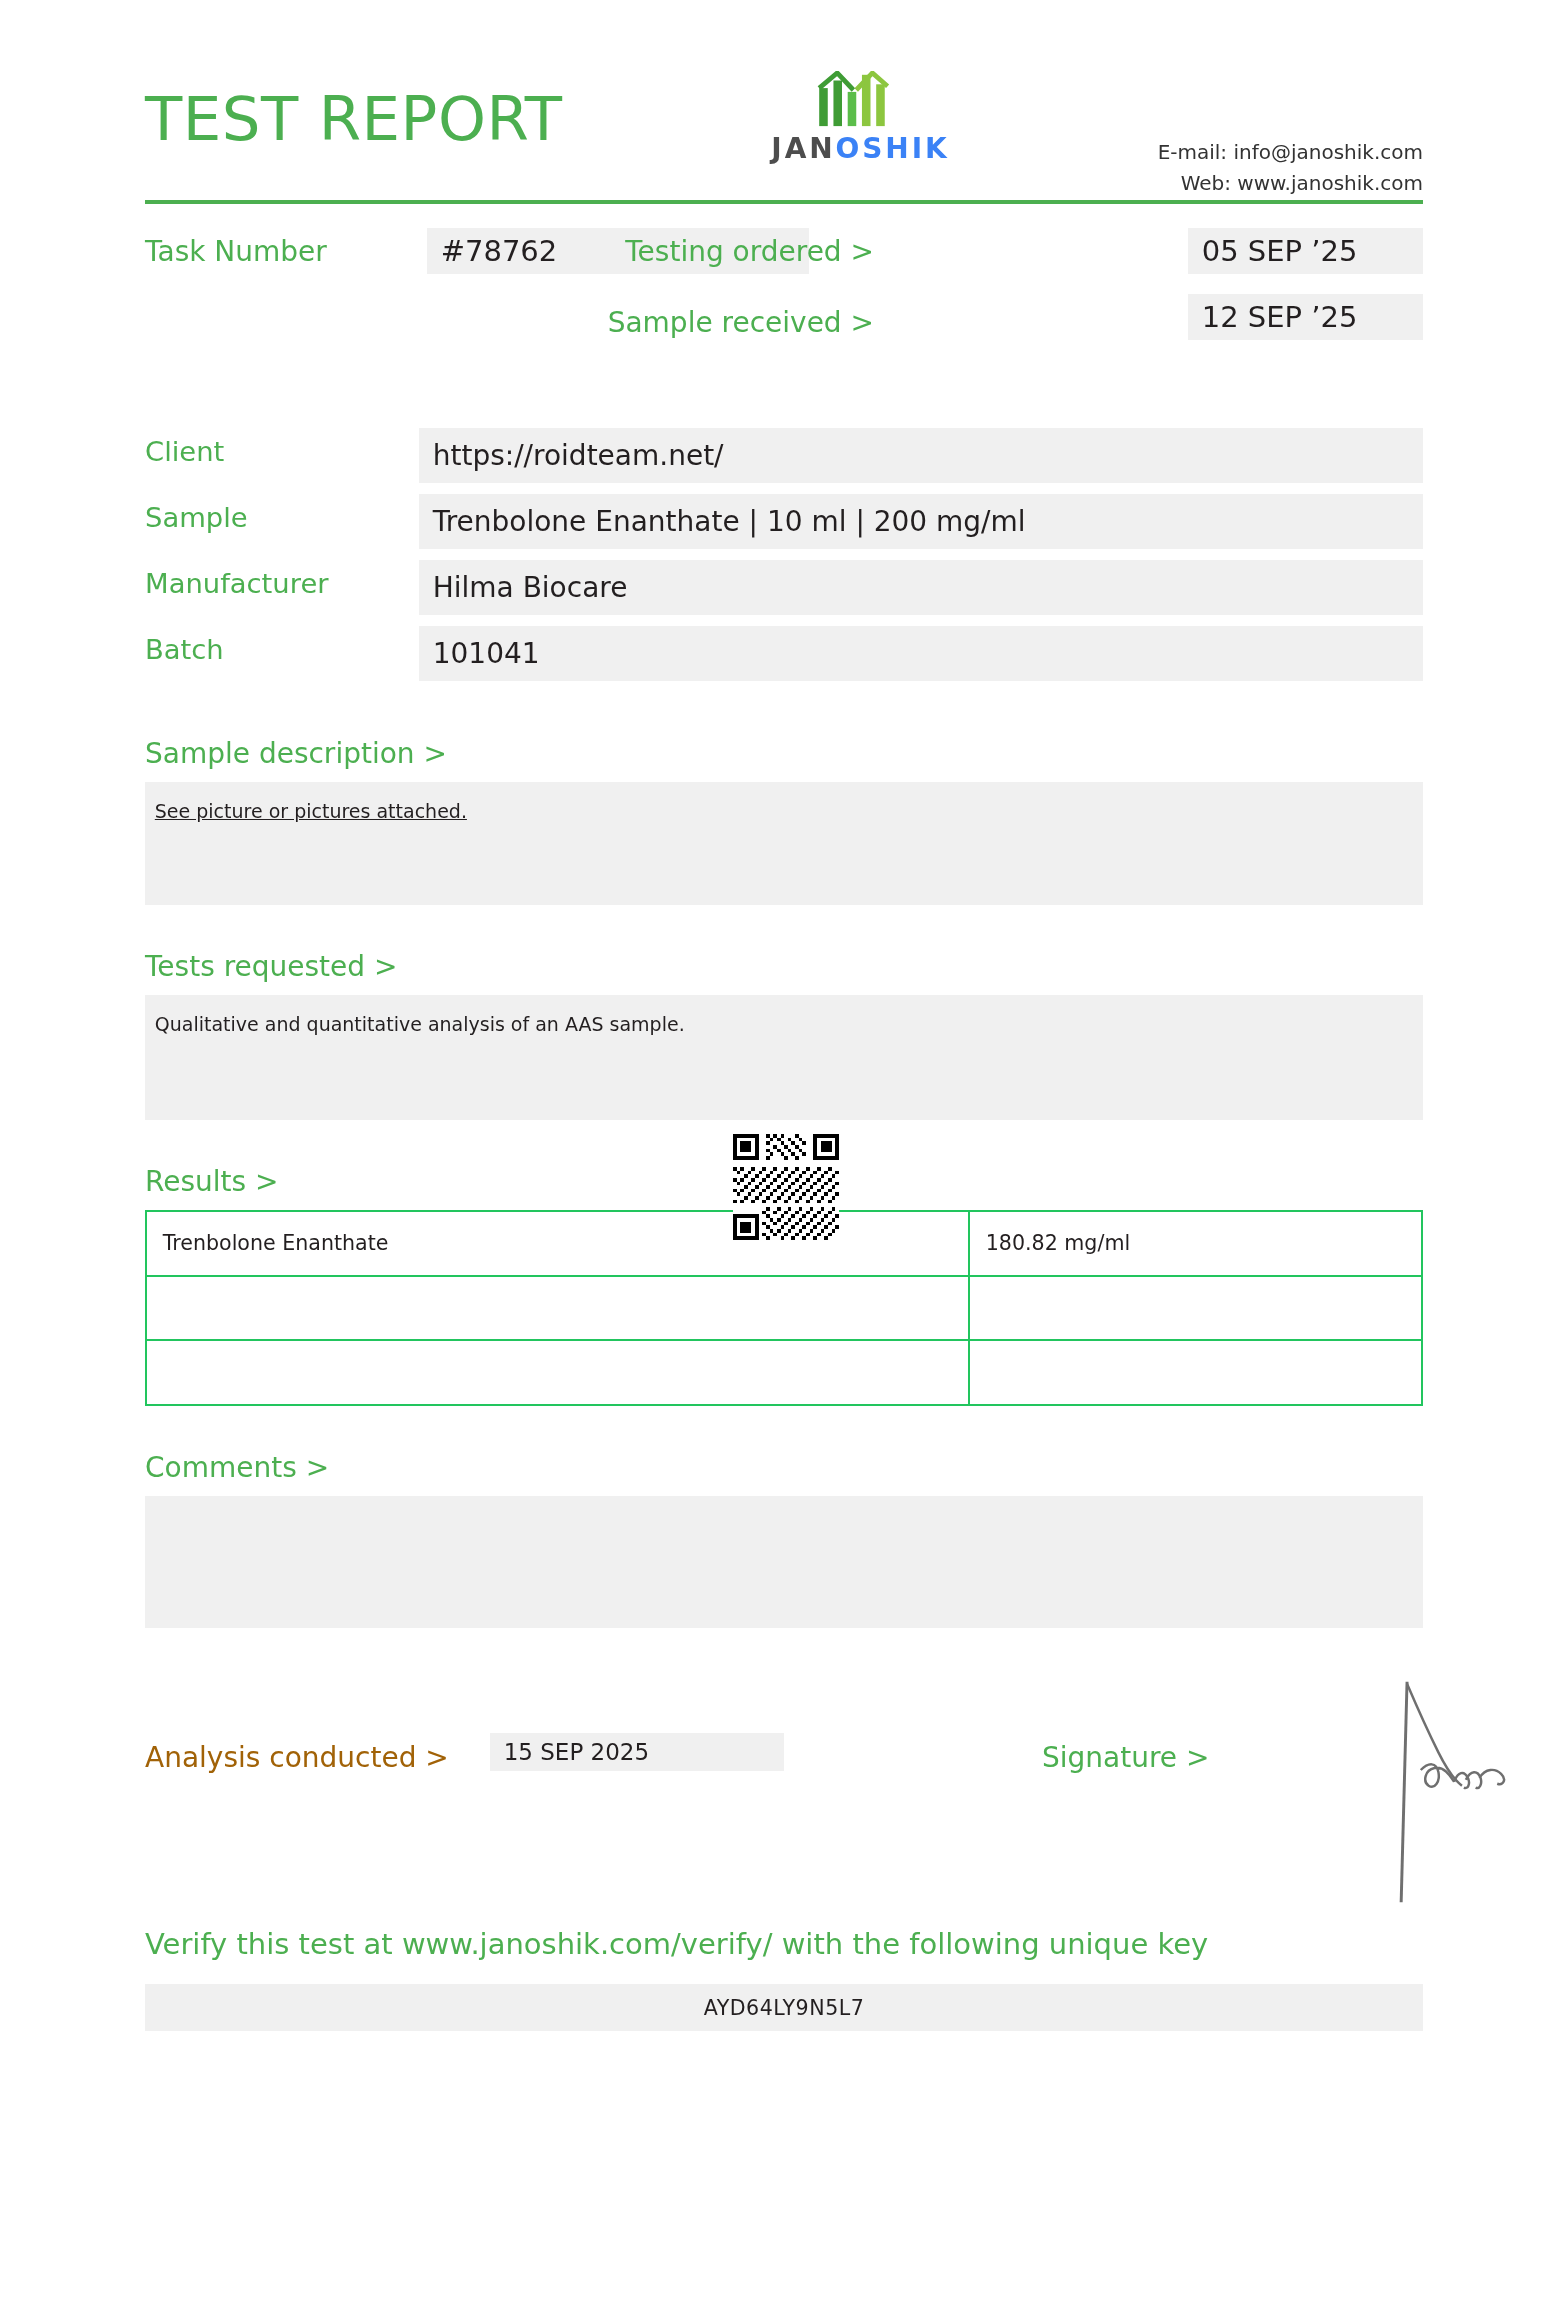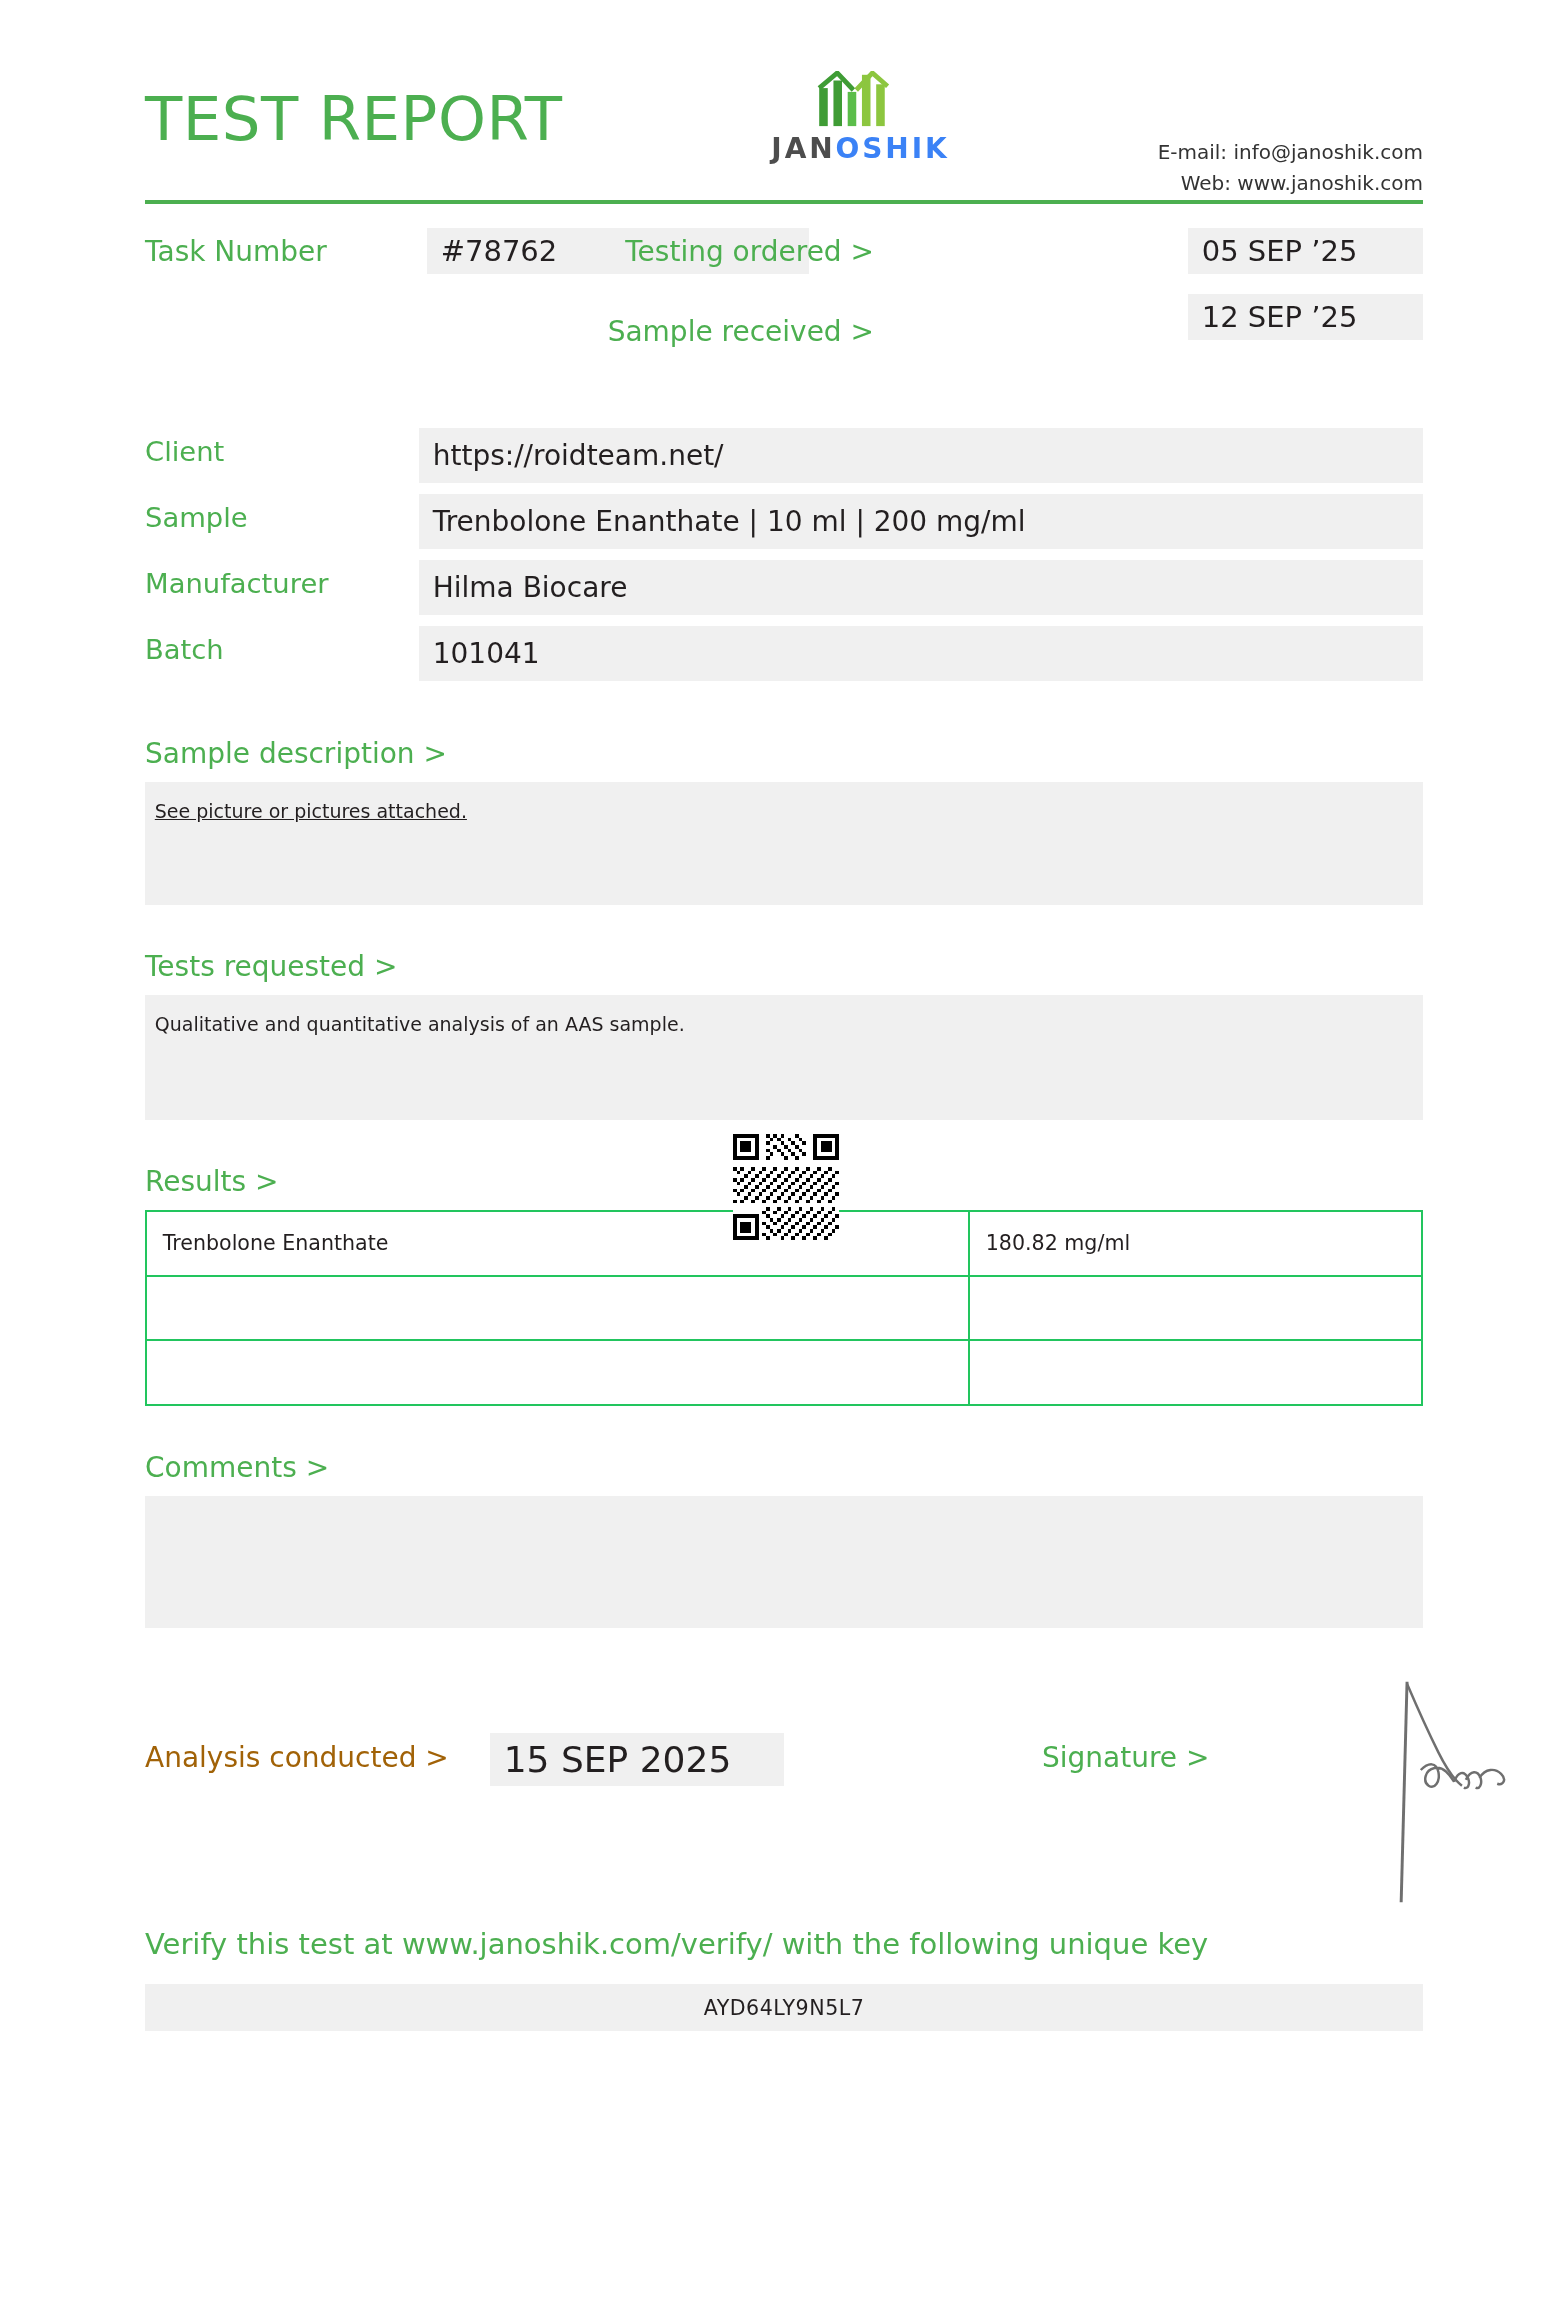--- a/index.html
+++ b/index.html
@@ -108,21 +108,21 @@
   .ordered-label {
     position: absolute;
     right: 549px;
     top: 9.8px;
     white-space: nowrap;
     text-align: right;
   }
   .received-label {
     position: absolute;
     right: 549px;
-    top: 90px;
+    top: 81px;
     white-space: nowrap;
     text-align: right;
   }
   .date-box {
     position: absolute;
     right: 0;
     width: 235px;
     background: #f0f0f0;
     font-size: 29px;
     padding: 5.9px 13.7px;
@@ -216,21 +216,21 @@
     color: #a16207;
     font-size: 28px;
     white-space: nowrap;
   }
   .analysis-value {
     position: absolute;
     left: 345px;
     top: 2px;
     width: 294px;
     background: #f0f0f0;
-    font-size: 36px;
+    font-size: 23px;
     padding: 5.9px 13.7px;
     box-sizing: border-box;
   }
   .signature-label {
     position: absolute;
     left: 897px;
     top: 9.8px;
     color: #4caf50;
     font-size: 28px;
     white-space: nowrap;

